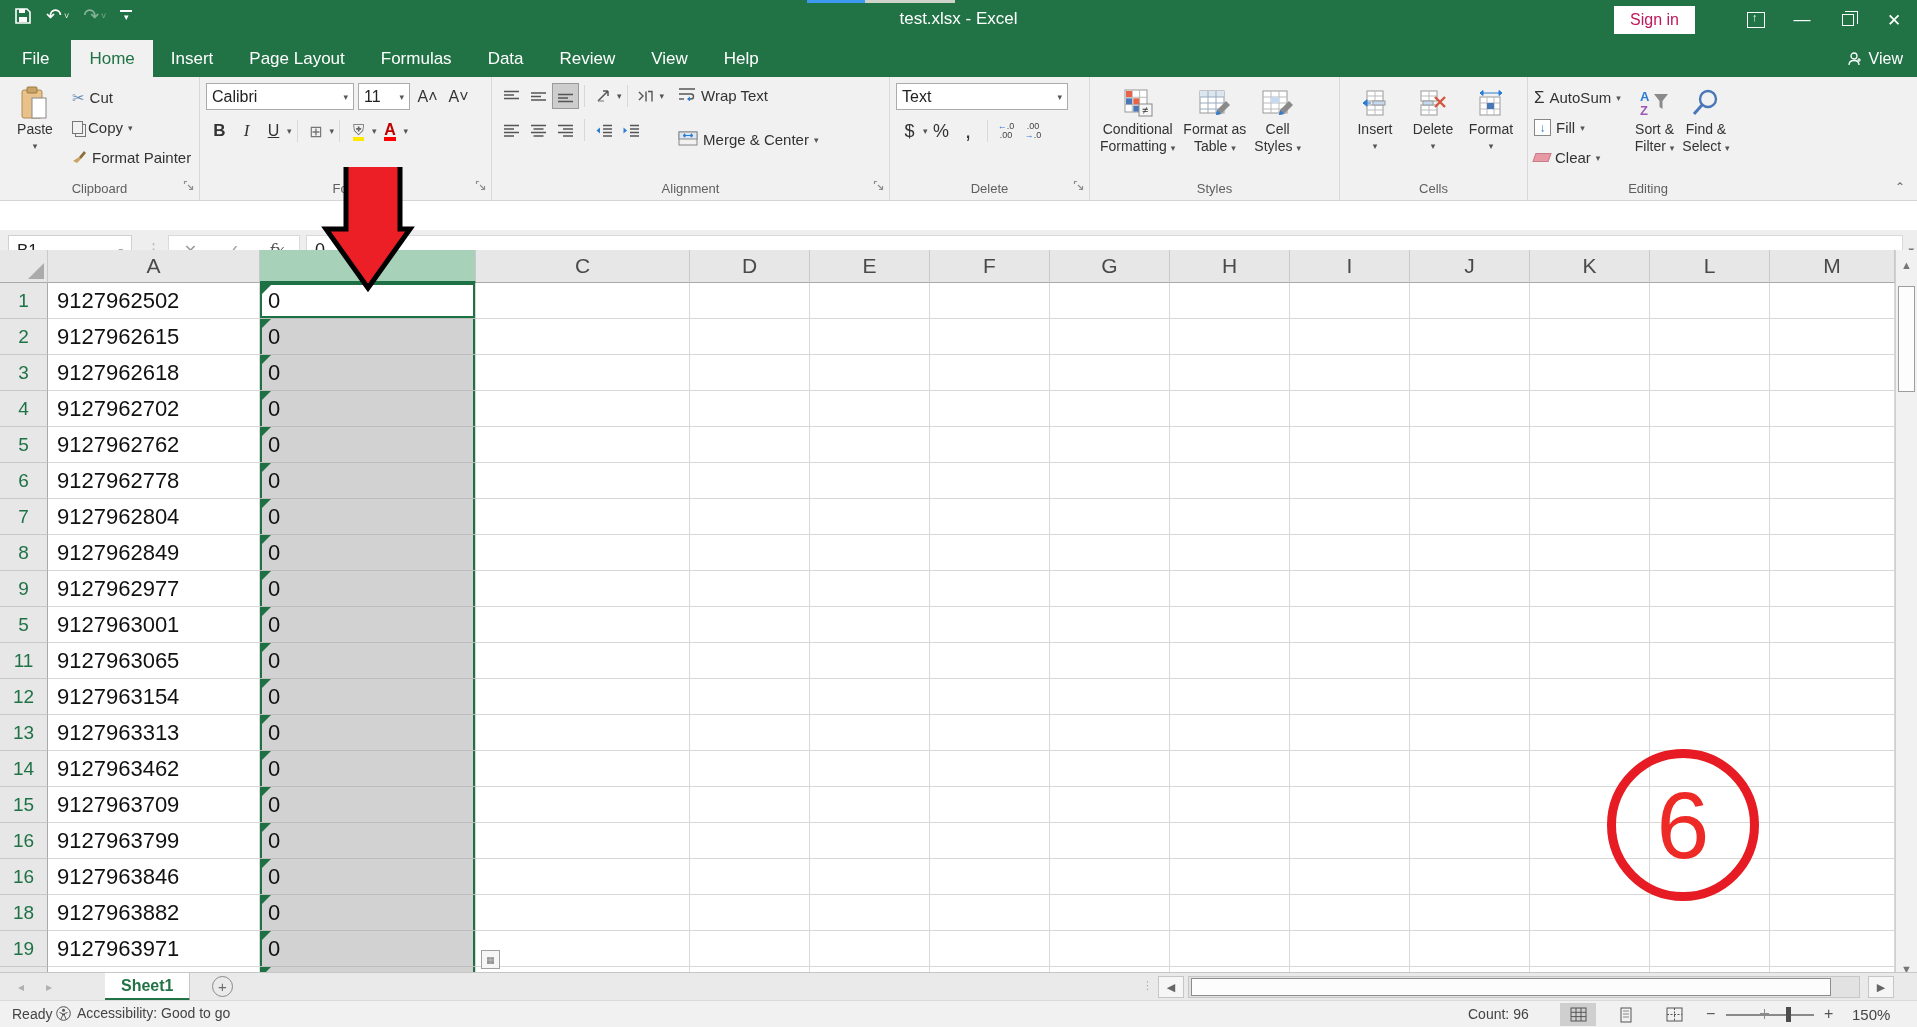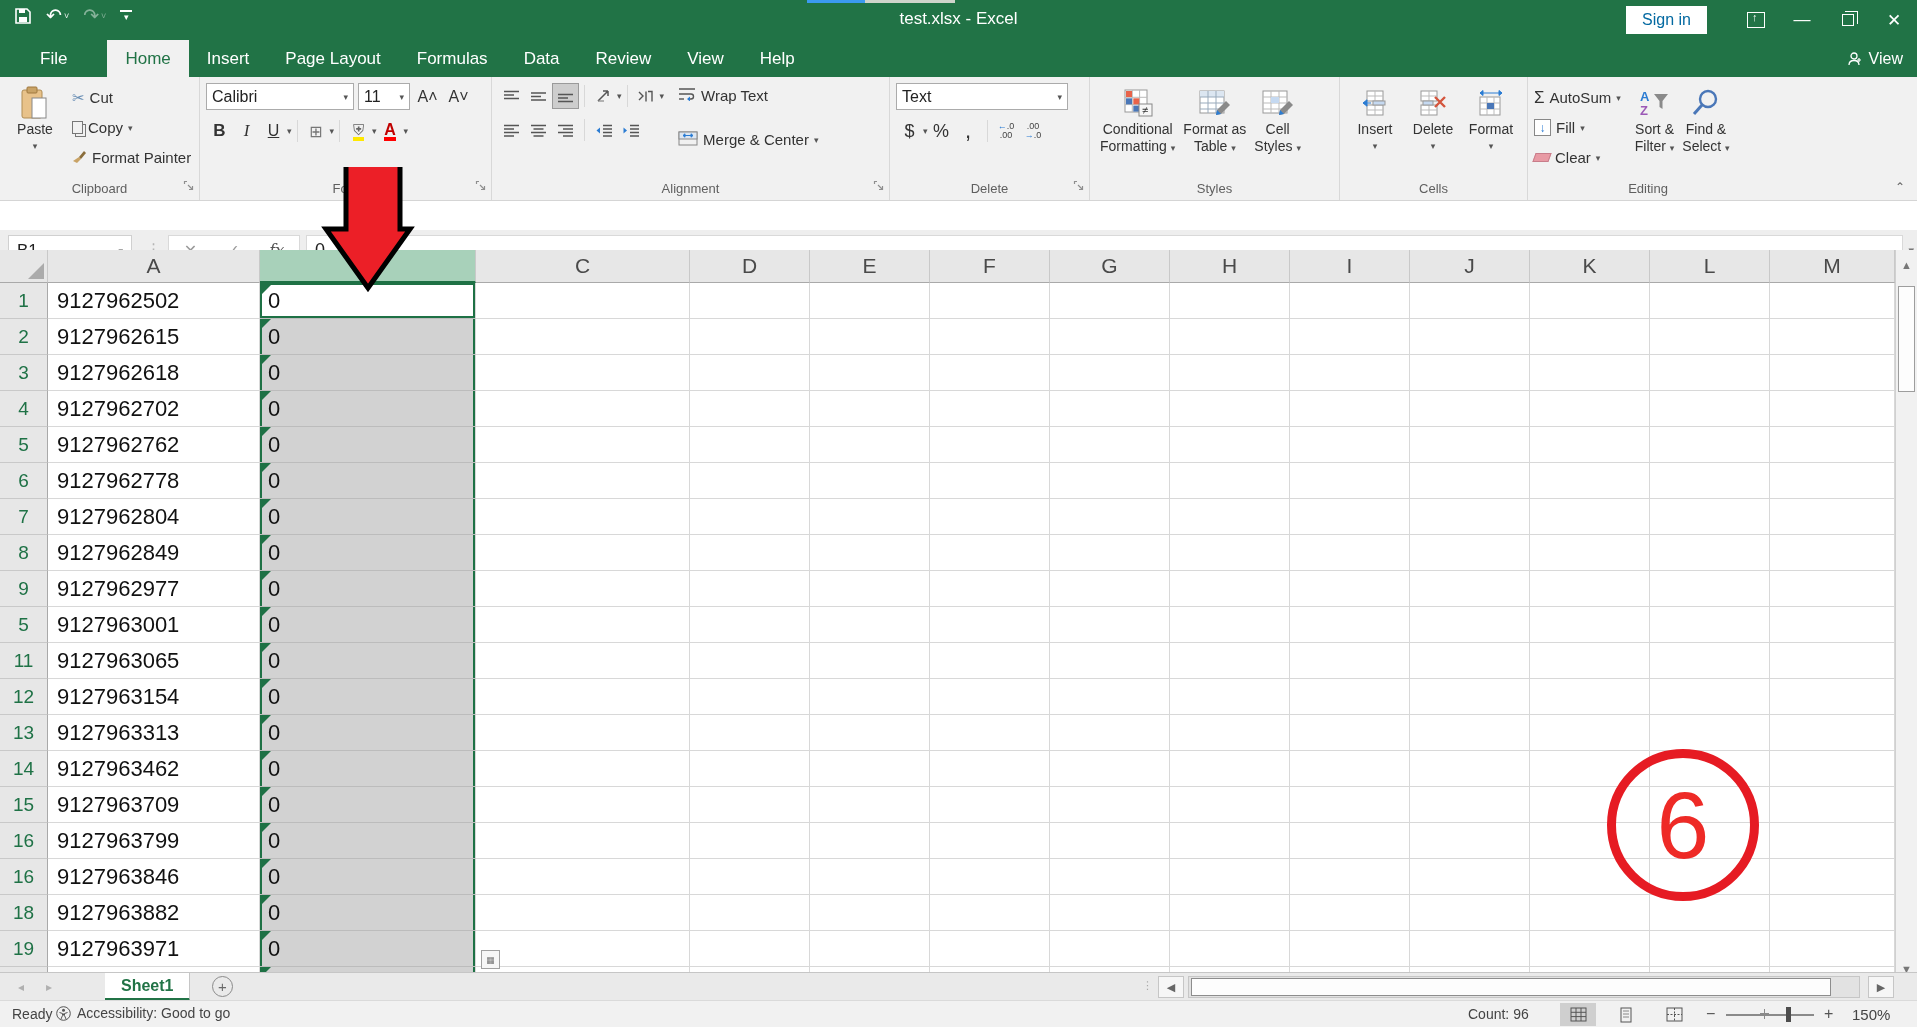--- a/index.html
+++ b/index.html
@@ -12,31 +12,31 @@
   .strip { position:absolute; top:0; height:3px; }
   .strip.blue { left:807px; width:58px; background:#3b9af0; }
   .strip.gray { left:865px; width:90px; background:#cfd4cb; }
   .qat { position:absolute; left:14px; top:6px; display:flex; align-items:center; gap:14px; }
   .qat .qbtn { display:flex; align-items:flex-end; gap:2px; font-size:19px; line-height:20px; color:#fff; cursor:default; }
   .qat .dim { opacity:.45; }
   .qat .mini { font-size:9px; opacity:.9; }
   .qat-more { display:inline-block; width:12px; border-top:2px solid #fff; font-size:9px; text-align:center; line-height:10px; }
   .wtitle { position:absolute; left:0; right:0; top:0; height:40px; line-height:38px; text-align:center; font-size:17px; }
   .tb-right { position:absolute; right:0; top:0; height:40px; display:flex; align-items:center; }
-  .signin { background:#fff; color:#0369a1; font-size:16px; padding:5px 16px; margin-right:26px; }
+  .signin { background:#fff; color:#be185d; font-size:16px; padding:5px 16px; margin-right:38px; }
   .winbtn { width:46px; height:40px; display:flex; align-items:center; justify-content:center; font-size:17px; color:#fff; }
   .restore-glyph { position:relative; width:12px; height:12px; border:1px solid #fff; background:#217346; }
   .restore-glyph::before { content:""; position:absolute; left:2px; top:-4px; width:12px; height:12px; border:1px solid #fff; border-bottom:none; border-left:none; }
   .rdo-icon { width:18px; height:16px; border:1px solid #fff; position:relative; }
   .rdo-icon::before { content:"↑"; position:absolute; left:4px; top:-2px; font-size:11px; }
 
   
   .tabrow { position:absolute; left:0; top:40px; width:100%; height:37px; background:#217346; display:flex; align-items:stretch; color:#fff; font-size:17px; }
   .rtab { padding:0 18px; display:flex; align-items:center; cursor:default; }
-  .rtab.file { padding:0 40px; }
+  .rtab.file { padding:0 22px; }
   .rtab.active { background:#f1f1f1; color:#217346; }
   .tellme { display:flex; align-items:center; gap:9px; margin-left:22px; font-size:17px; }
   .share { position:absolute; right:14px; top:0; height:37px; display:flex; align-items:center; gap:6px; font-size:16px; }
 
   
   .ribbon { position:absolute; left:0; top:77px; width:100%; height:124px; background:#f1f1f1; border-bottom:1px solid #d5d5d5; display:flex; }
   .g { position:relative; height:100%; border-right:1px solid #d8d8d8; padding:6px 6px 24px 6px; display:flex; align-items:flex-start; }
   .glabel { position:absolute; bottom:4px; left:0; right:0; text-align:center; font-size:13px; color:#5f5f5f; }
   .launcher { position:absolute; bottom:5px; right:5px; opacity:.8; }
   .gcol { display:flex; flex-direction:column; gap:5px; }

